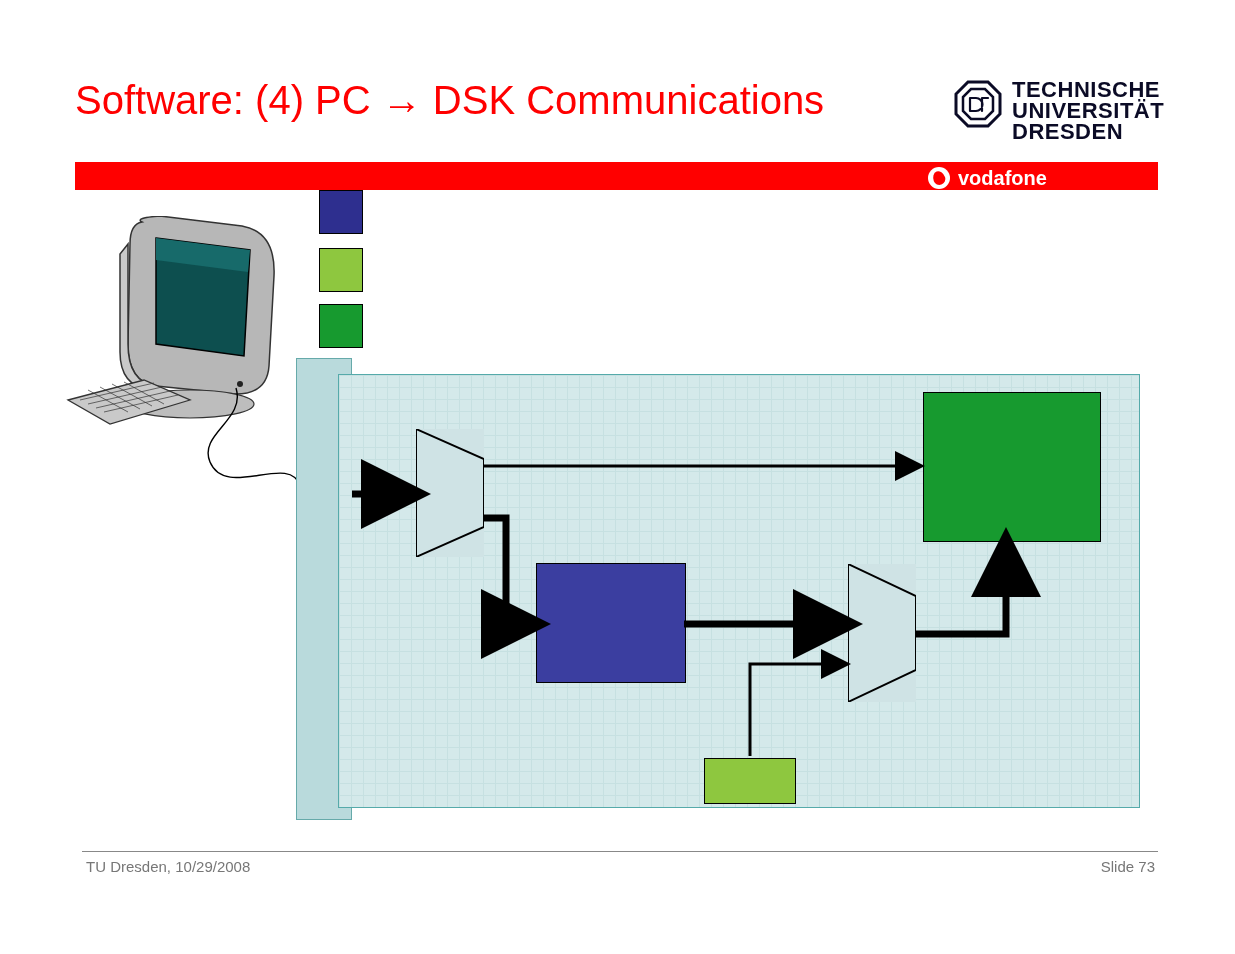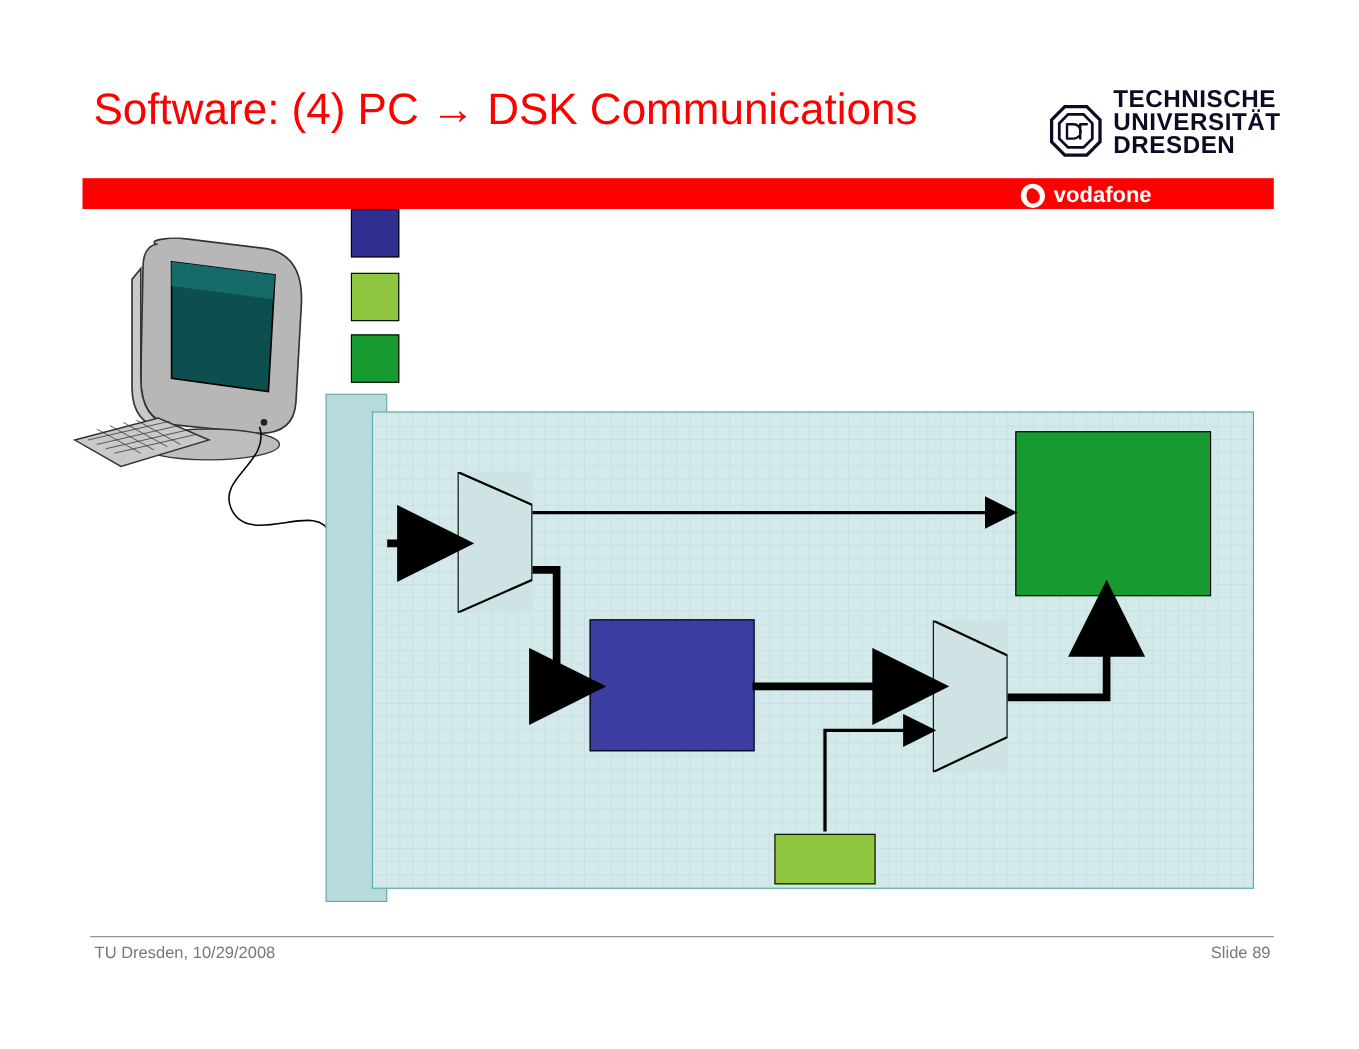--- a/index.html
+++ b/index.html
@@ -1,19 +1,19 @@
 <!DOCTYPE html>
 <html><head>
 <meta charset="utf-8">
 <style>
 html,body{margin:0;padding:0}
 body{background:#fff;width:1235px;height:954px;position:relative;font-family:Arial,Helvetica,sans-serif;overflow:hidden}
 .slide{position:absolute;left:0;top:0;width:1235px;height:954px}
-.title{position:absolute;left:85px;top:78px;font-size:40px;color:#ff0000}
-.tud-logo{position:absolute;left:954px;top:80px;display:flex;align-items:flex-end;gap:10px}
+.title{position:absolute;left:75px;top:78px;font-size:40px;color:#ff0000}
+.tud-logo{position:absolute;left:954px;top:80px;display:flex;align-items:flex-start;gap:10px}
 .tud-logo svg{flex:0 0 auto}
 .tud-text{font-family:Arial,Helvetica,sans-serif;font-weight:900;font-size:22px;line-height:.95;color:#0b0b26;letter-spacing:.5px}
 .red-bar{position:absolute;left:75px;top:162px;width:1083px;height:28px;background:#ff0000}
 .vf{position:absolute;left:928px;top:162px;height:32px;display:flex;align-items:center;gap:8px;color:#fff;font-weight:700;font-size:20px;font-family:Arial}
 .vf-circle{width:22px;height:22px;border-radius:50%;background:#fff;position:relative}
 .vf-circle:after{content:"";position:absolute;left:5px;top:4px;width:12px;height:14px;background:#ff0000;border-radius:50% 50% 50% 50%/60% 60% 40% 40%;transform:rotate(-20deg)}
 .legend-box{position:absolute;width:42px;height:42px;border:1.5px solid #000}
 .lg-blue{left:319px;top:190px;background:#2e2f8f}
 .lg-lime{left:319px;top:248px;background:#8ec73f}
 .lg-green{left:319px;top:304px;background:#179a2f}
@@ -134,14 +134,14 @@
 
     <path d="M684 624 L842 624" stroke="#000" stroke-width="7" fill="none" marker-end="url(#ah)"></path>
 
     <path d="M750 756 L750 664 L842 664" stroke="#000" stroke-width="3" fill="none" marker-end="url(#ah)"></path>
 
     <path d="M916 634 L1006 634 L1006 548" stroke="#000" stroke-width="7" fill="none" marker-end="url(#ah)"></path>
   </svg>
 
   <div class="footer-line"></div>
   <div class="footer-left">TU Dresden, 10/29/2008</div>
-  <div class="footer-right">Slide 89</div>
+  <div class="footer-right">Slide 73</div>
 </div>
 
 </body></html>

